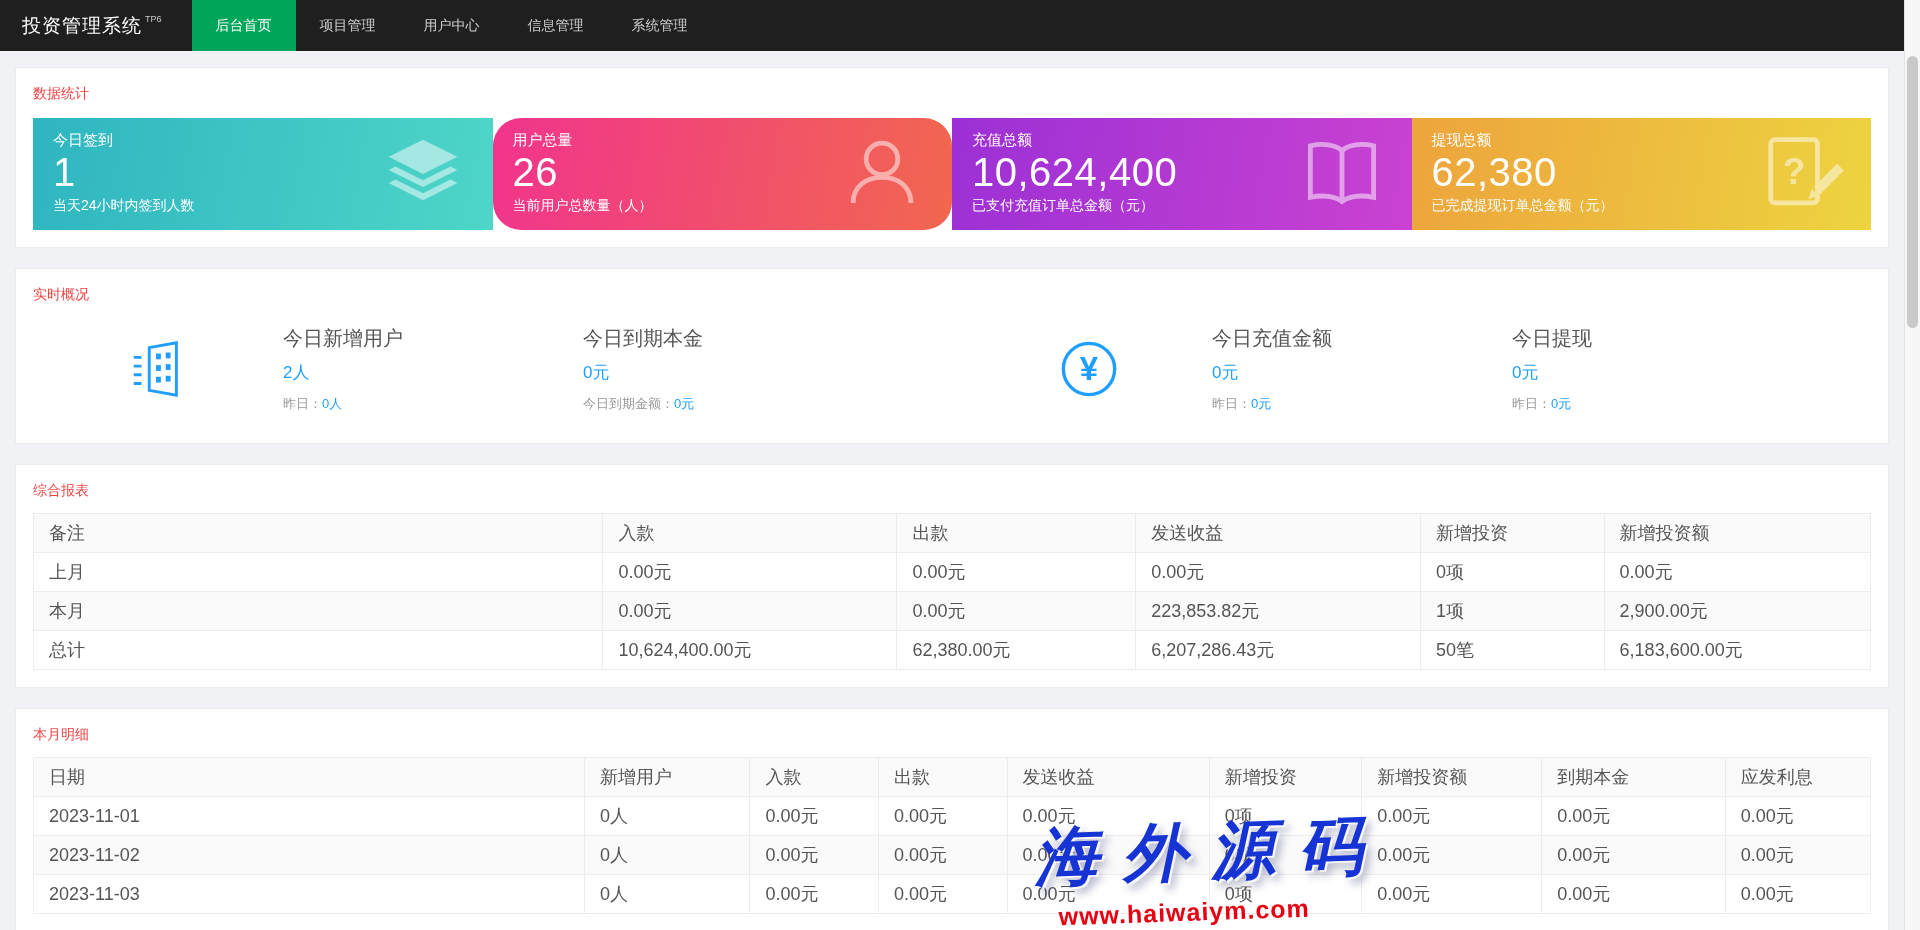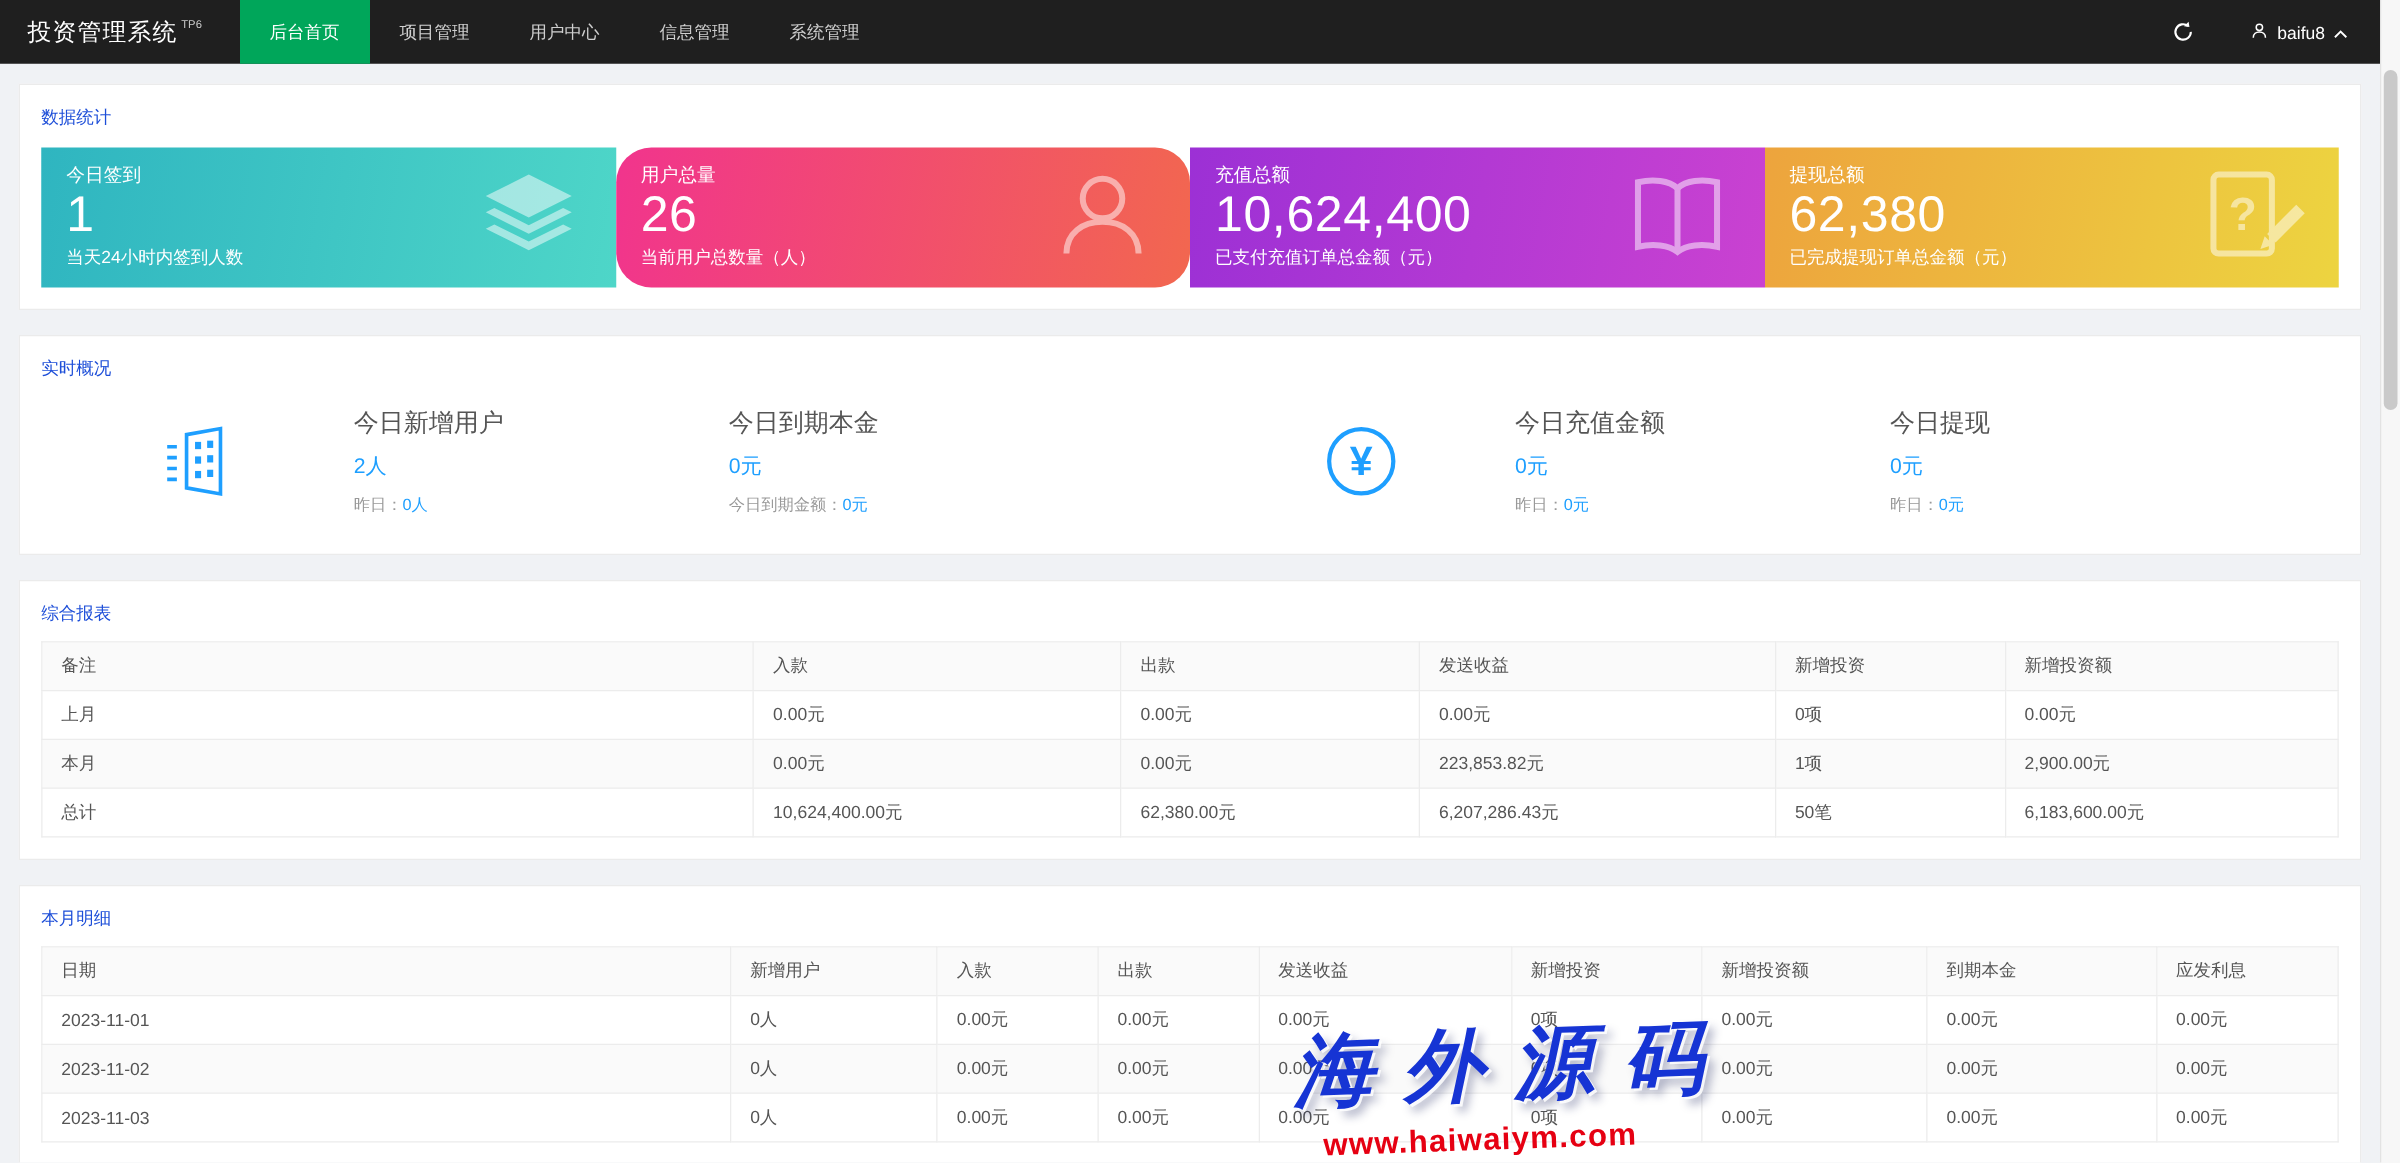--- a/index.html
+++ b/index.html
@@ -15,21 +15,21 @@
   .nav { display:flex; }
   .nav-item { display:flex; align-items:center; padding:0 24px; font-size:14px; color:#cfcfcf; cursor:pointer; text-decoration:none; }
   .nav-item.active { background:#00a65a; color:#fff; }
   .topbar-right { margin-left:auto; display:flex; align-items:center; padding-right:16px; }
   .tb-refresh { display:flex; align-items:center; padding:0 22px; cursor:pointer; height:100%; }
   .tb-user { display:flex; align-items:center; gap:7px; padding:0 10px 0 22px; cursor:pointer; height:100%; font-size:14px; color:#fff; }
 
   
   .content { padding-top:16px; }
   .panel { background:#fff; border:1px solid #ebebeb; margin:0 15px 20px; position:relative; }
-  .panel-title { font-size:14px; color:#1d4ed8; padding:17px 17px 13px; }
+  .panel-title { font-size:14px; color:#ef4444; padding:17px 17px 13px; }
 
   
   .cards { display:flex; padding:2px 17px 17px; }
   .stat-card { position:relative; flex:1; height:112px; padding:13px 20px; color:#fff; overflow:hidden; }
   .stat-label { font-size:15px; }
   .stat-value { font-size:40px; line-height:1.12; font-weight:400; letter-spacing:.5px; }
   .stat-desc { font-size:14px; margin-top:2px; }
   .stat-icon { position:absolute; right:26px; top:50%; transform:translateY(-50%); width:88px; height:88px; opacity:.5; }
   .stat-icon svg { width:100%; height:100%; }
 
@@ -41,21 +41,21 @@
   .rt-icon.second { margin-left:190px; margin-right:92px; }
   .rt-item { width:300px; }
   .rt-item.narrow { width:285px; }
   .rt-label { font-size:20px; color:#555; }
   .rt-value { font-size:17px; color:#1e9fff; margin:9px 0 11px; }
   .rt-sub { font-size:13px; color:#999; }
   .rt-sub .blue { color:#1e9fff; }
 
   
   .data-table { width:calc(100% - 34px); margin:0 17px 17px; border-collapse:collapse; table-layout:fixed; }
-  .data-table th, .data-table td { border:1px solid #ececec; font-size:14px; color:#555;
+  .data-table th, .data-table td { border:1px solid #ececec; font-size:18px; color:#555;
         font-weight:normal; text-align:left; padding:0 15px; height:39px;
         overflow:hidden; white-space:nowrap; }
   .data-table thead th { background:#fafafa; }
   .data-table tbody tr:nth-child(even) { background:#fafafa; }
 
   
   .watermark { position:absolute; left:1035px; top:808px; z-index:40; pointer-events:none; transform:rotate(-2deg); }
   .wm-text { font-family:"DejaVu Serif","Liberation Serif",serif; font-style:italic; font-weight:bold;
              font-size:64px; letter-spacing:24px; color:#1634d4; white-space:nowrap;
              text-shadow:2px 2px 0 rgba(255,255,255,.85), 5px 6px 8px rgba(20,30,90,.35); }
@@ -75,42 +75,20 @@
       <span class="logo-text">投资管理系统</span>
       <span class="logo-sup">TP6</span>
     </div>
     <nav class="nav">
       <a class="nav-item active">后台首页</a>
       <a class="nav-item">项目管理</a>
       <a class="nav-item">用户中心</a>
       <a class="nav-item">信息管理</a>
       <a class="nav-item">系统管理</a>
     </nav>
-    <div class="topbar-right">
-      <span class="tb-refresh">
-        <svg viewBox="0 0 20 20" width="19" height="19">
-          <path d="M16.5 10 A 6.5 6.5 0 1 1 14.2 5.1" fill="none" stroke="#fff" stroke-width="1.8"></path>
-          <path d="M14.6 1.4 L15.3 5.9 L10.8 5.2 Z" fill="#fff"></path>
-        </svg>
-      </span>
-      <div class="tb-user">
-        <span>
-          <svg viewBox="0 0 20 20" width="15" height="15">
-            <circle cx="10" cy="6.5" r="3.4" fill="none" stroke="#fff" stroke-width="1.6"></circle>
-            <path d="M3.5 17.5 C3.5 13.5 6.5 11.5 10 11.5 C13.5 11.5 16.5 13.5 16.5 17.5" fill="none" stroke="#fff" stroke-width="1.6"></path>
-          </svg>
-        </span>
-        <span>baifu8</span>
-        <span>
-          <svg viewBox="0 0 12 7" width="11" height="7">
-              <polyline points="1,6 6,1 11,6" fill="none" stroke="#fff" stroke-width="1.6"></polyline>
-            </svg>
-        </span>
-      </div>
-    </div>
   </header>
 
   <div class="content">
 
     <section class="panel">
       <div class="panel-title">数据统计</div>
       <div class="cards">
 
         <div class="stat-card" style="background: linear-gradient(100deg, rgb(47, 181, 192), rgb(78, 214, 200));">
           <div class="stat-label">今日签到</div>

